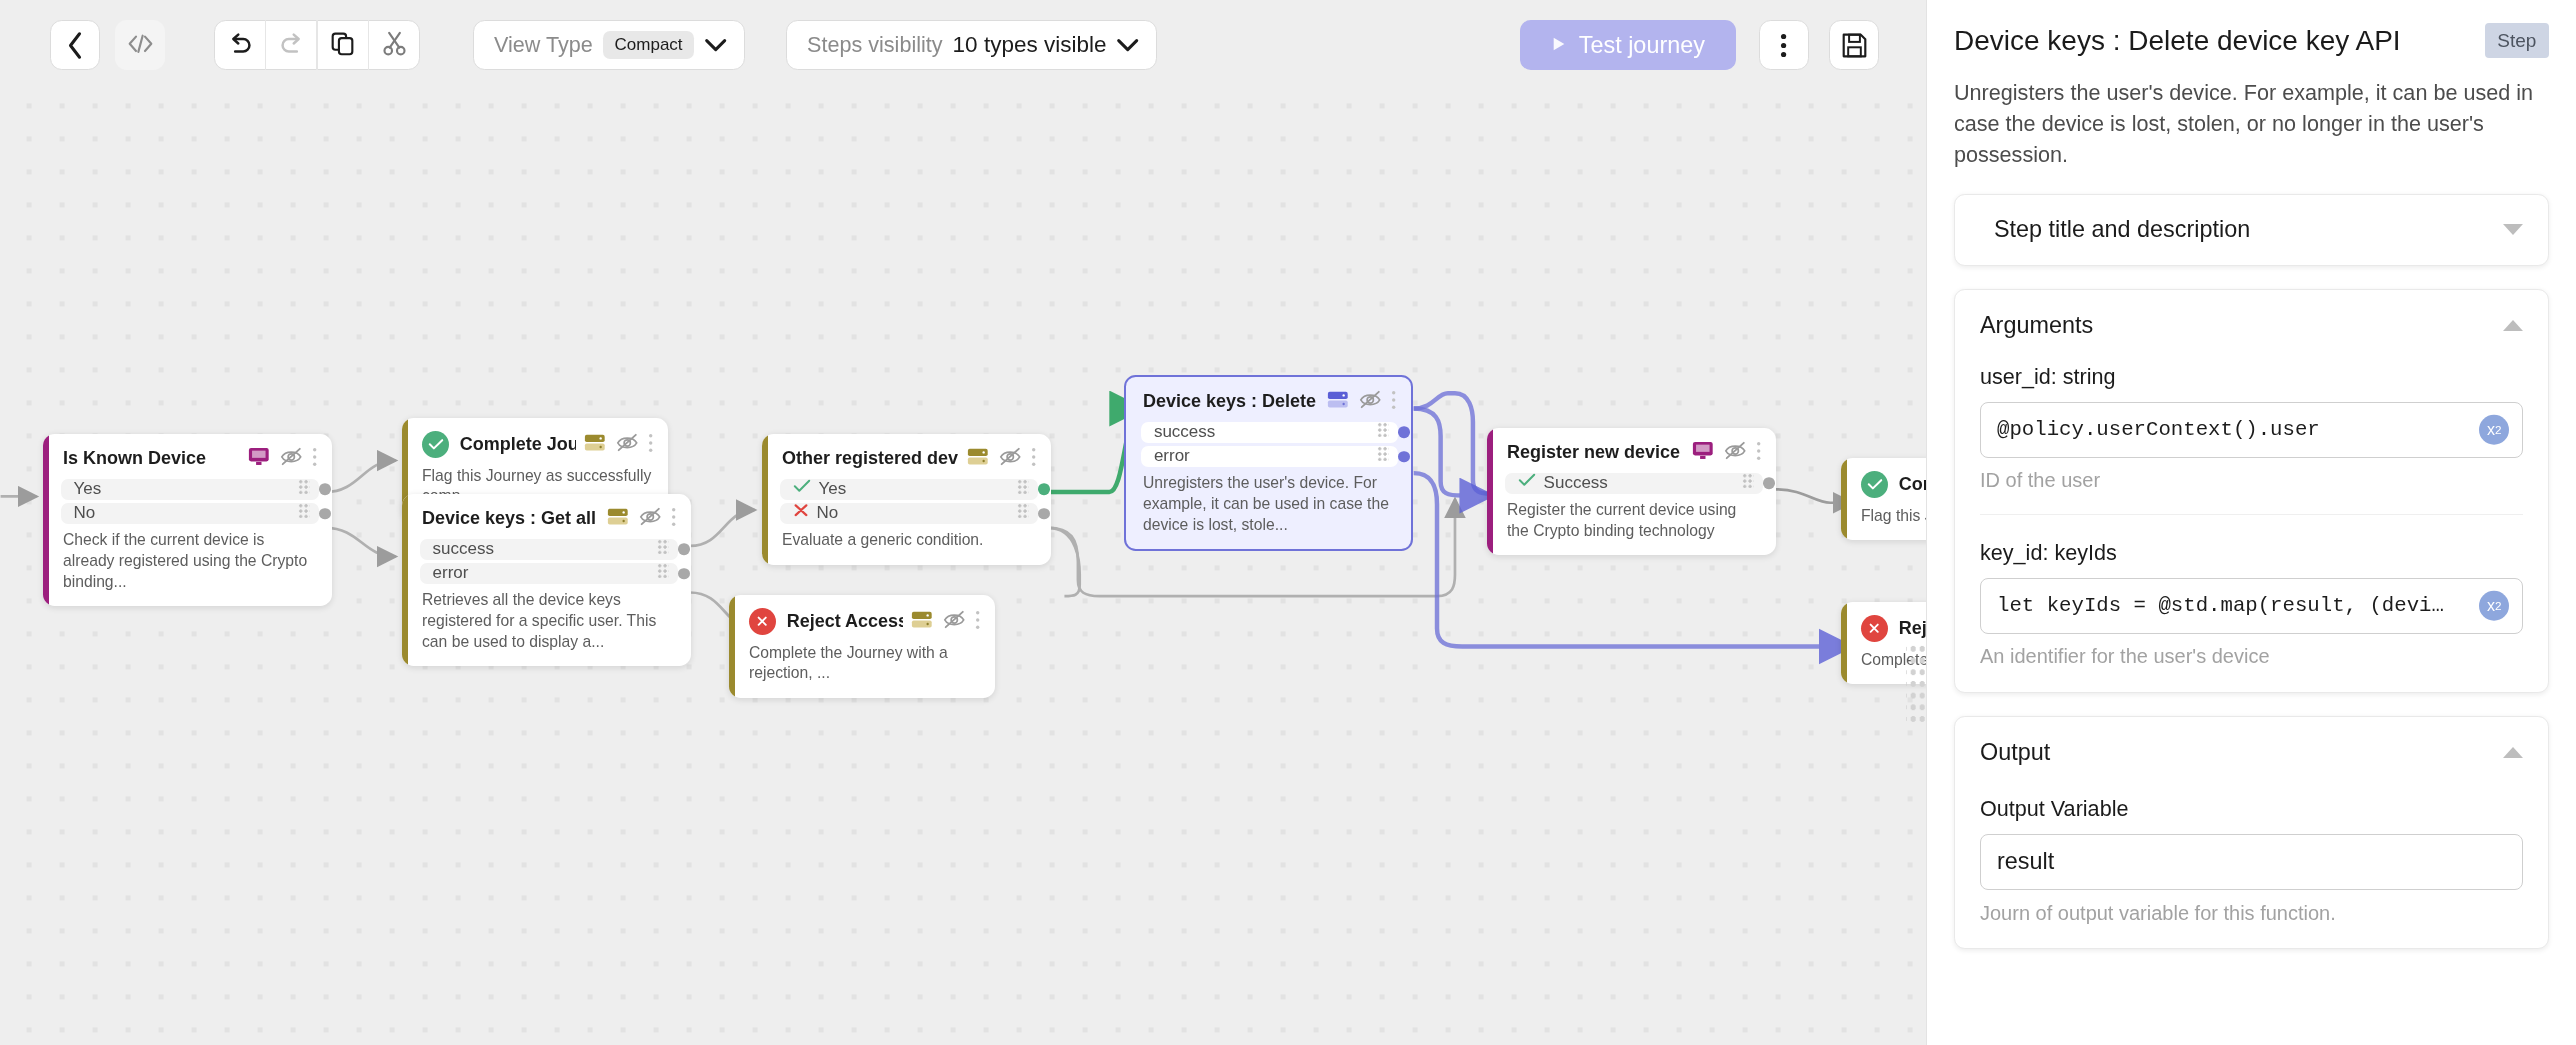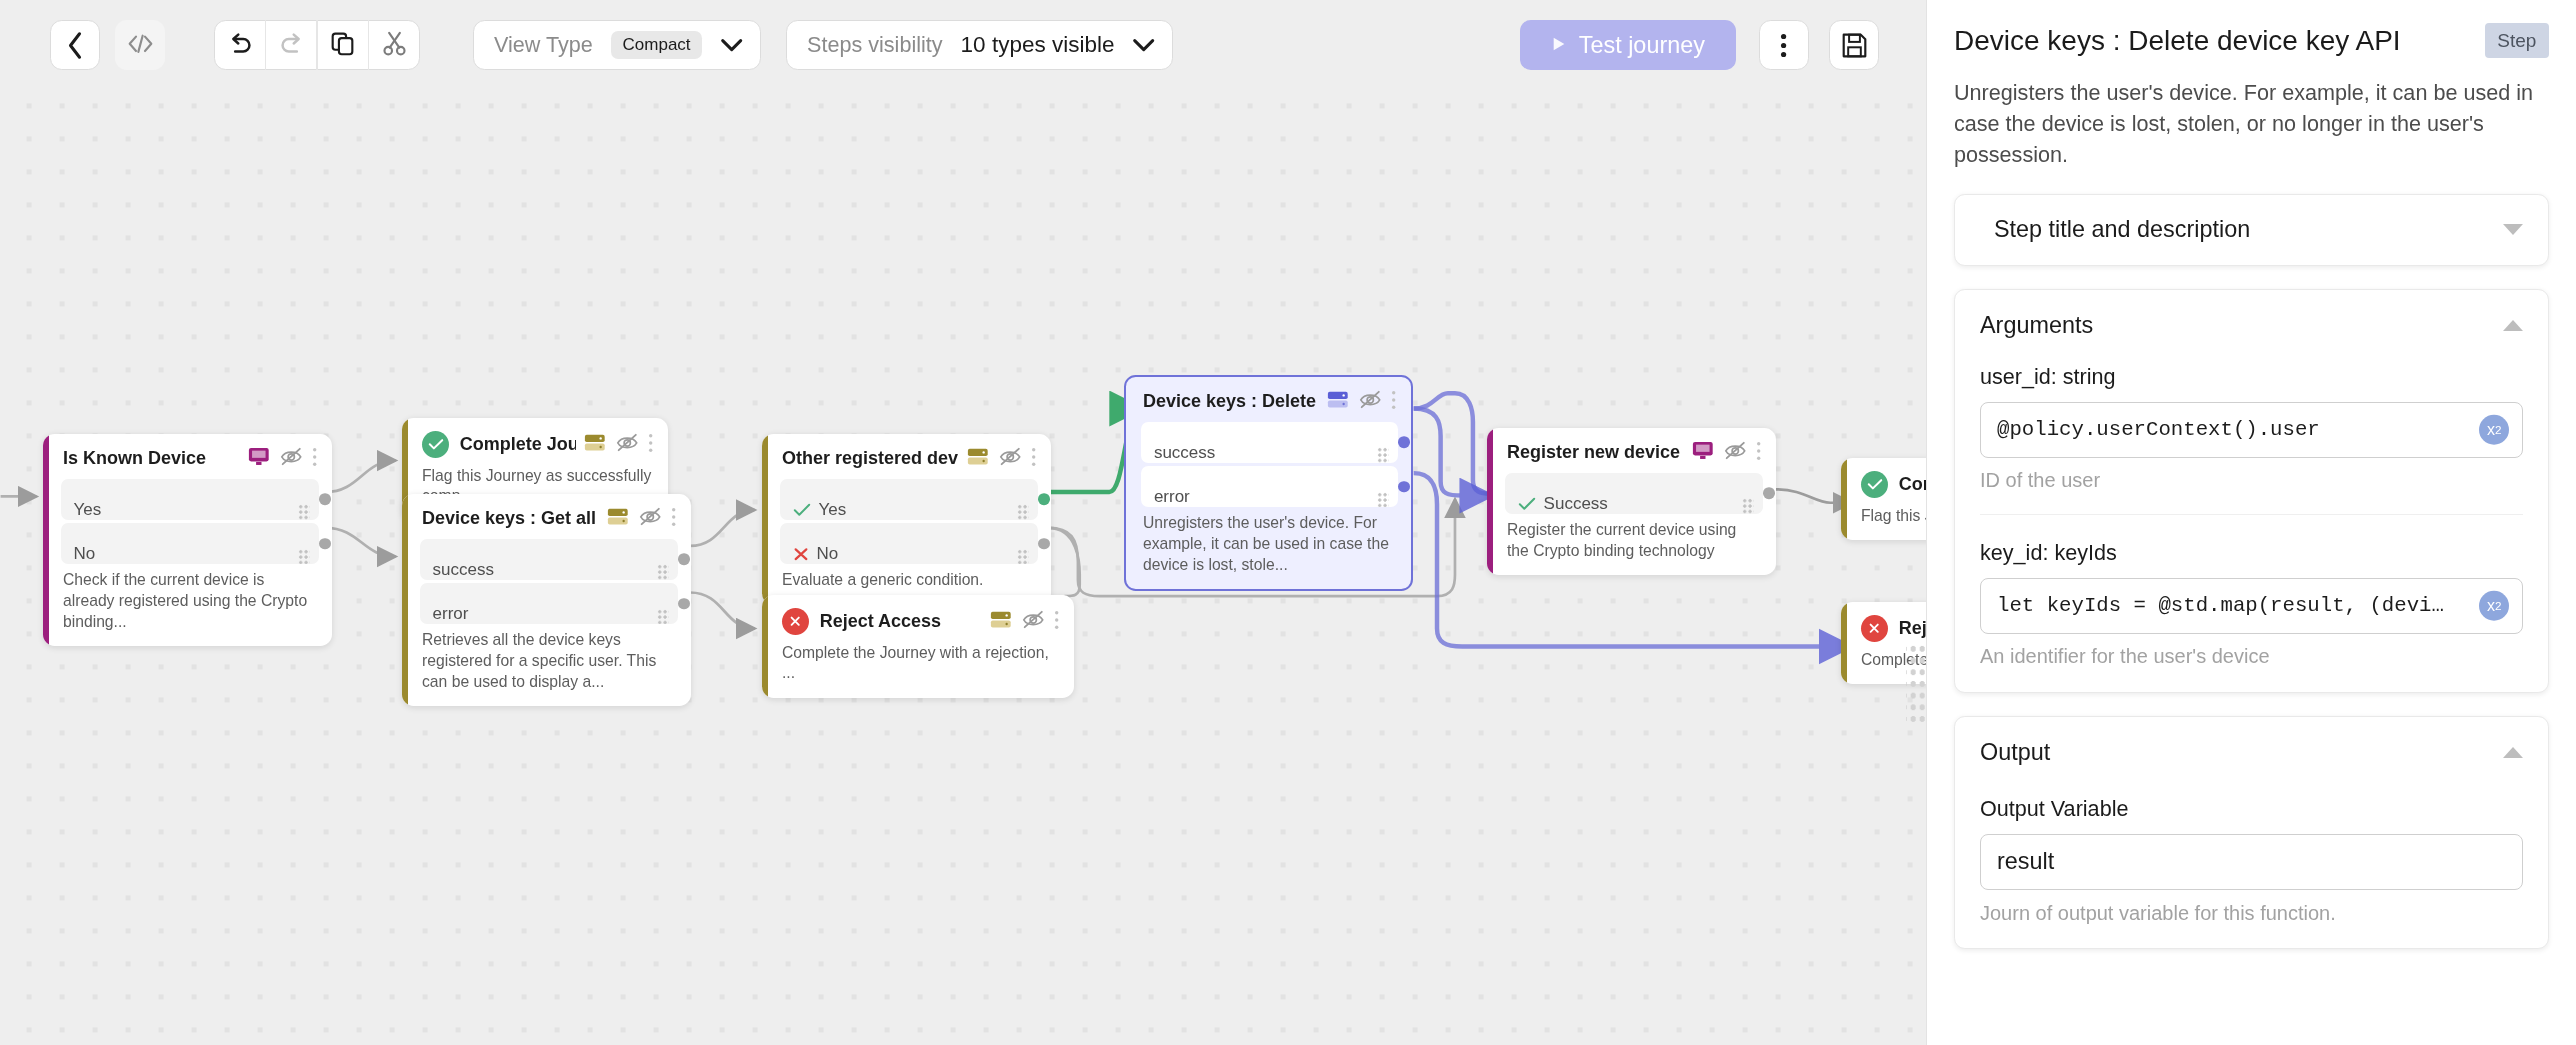--- a/index.html
+++ b/index.html
@@ -46,21 +46,21 @@
   .tb-flat {
     position: absolute; top: 20px; width: 50px; height: 50px;
     border-radius: 11.7px; display: flex; align-items: center; justify-content: center;
     cursor: pointer;
   }
   .tb-grey { background: #f4f4f4; }
 
   .select-pill {
     position: absolute; top: 20px; height: 50px;
     background: #ffffff; border: 1.4px solid #dcdcdc; border-radius: 11.7px;
-    display: flex; align-items: center; gap: 18px;
+    display: flex; align-items: center; gap: 10px;
     padding: 0 16px 0 20px; cursor: pointer; white-space: nowrap;
   }
   .select-label { font-size: 21.6px; color: #8b8b8b; }
   .select-value-box {
     background: #e8e8e8; border-radius: 7.2px; padding: 3.6px 11.7px;
     font-size: 17px; color: #1c1c1c;
   }
   .select-value-plain { font-size: 22.5px; color: #1c1c1c; }
   .chev { display: flex; align-items: center; }
 
@@ -114,21 +114,21 @@
   .node-desc {
     font-size: 15.7px; color: #5d5d5d; line-height: 1.32;
     padding: 2.7px 16px 13.5px 20px;
   }
   .node.selected .node-desc { padding-left: 17px; }
 
   .port-row {
     position: relative;
     margin: 3.6px 13.5px 3.6px 18px;
     background: #f3f3f3; border-radius: 7.2px;
-    height: 41px; display: flex; align-items: flex-end; gap: 8px;
+    height: 21px; display: flex; align-items: flex-start; gap: 8px;
     padding: 0 9px 0 12.6px;
   }
   .node.selected .port-row { background: #ffffff; margin-left: 15.3px; }
   .port-label { font-size: 17px; color: #4f4f4f; flex: 1 1 auto; white-space: nowrap; }
   .grip {
     width: 11.7px; height: 15.3px; flex: 0 0 auto;
     background-image: radial-gradient(#c0c0c0 1.4px, transparent 1.5px);
     background-size: 5.4px 5.4px;
   }
   .port-dot {
@@ -539,21 +539,21 @@
               <path d="M3 2.5 L15 13.5 M15 2.5 L3 13.5" stroke="#e0453f" stroke-width="2.5" stroke-linecap="round"></path>
             </svg>
         </span>
         <span class="port-label">No</span>
         <span class="grip"></span>
         <span class="port-dot"></span>
       </div>
       <div class="node-desc">Evaluate a generic condition.</div>
     </div>
 
-    <div class="node" style="left:762px;top:595px;width:312px;--accent:#9b8a2e;">
+    <div class="node" style="left:729px;top:595px;width:266px;--accent:#9b8a2e;">
 
       <div class="node-head">
         <span class="status-dot status-bad">
           <svg width="14.4" height="14.4" viewBox="0 0 16 16">
               <path d="M4 4 L12 12 M12 4 L4 12" stroke="#ffffff" stroke-width="2.1" stroke-linecap="round"></path>
             </svg>
         </span>
         <span class="node-title">Reject Access</span>
         <span class="node-head-icons">
           <span>

